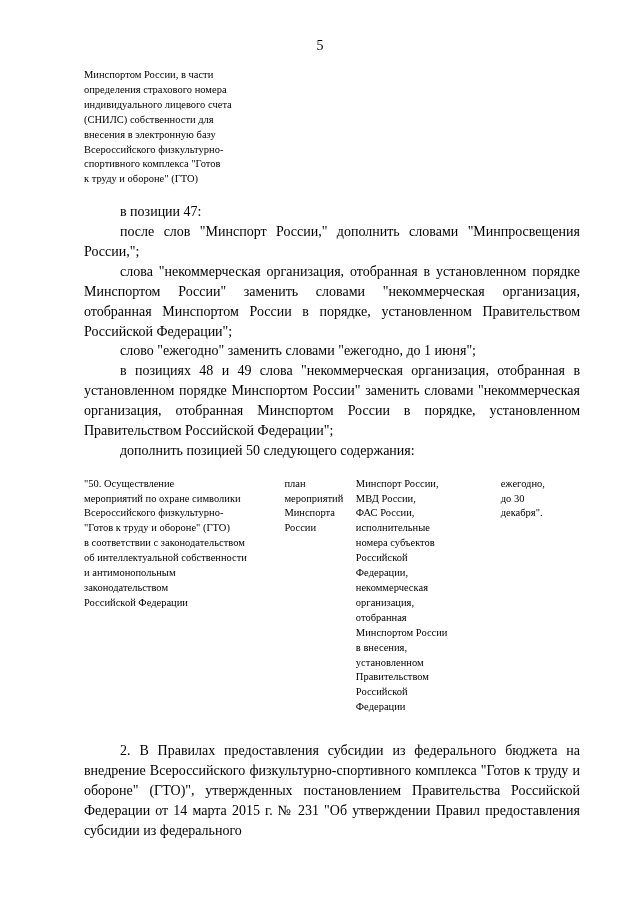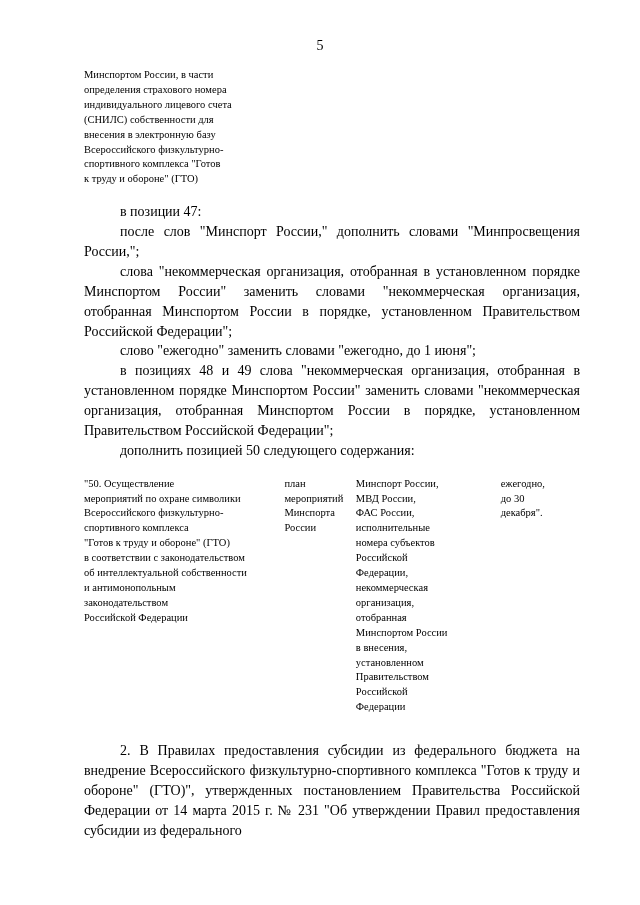--- a/index.html
+++ b/index.html
@@ -99,21 +99,20 @@
       <p class="body-par">в позициях 48 и 49 слова "некоммерческая организация, отобранная в установленном порядке Минспортом России" заменить словами "некоммерческая организация, отобранная Минспортом России в порядке, установленном Правительством Российской Федерации";</p>
       <p class="body-par">дополнить позицией 50 следующего содержания:</p>
     </div>
 
     <div class="table-block">
 
       <div class="col-1">
         <div class="line">"50. Осуществление</div>
         <div class="line">мероприятий по охране символики</div>
         <div class="line">Всероссийского физкультурно-</div>
-        <div class="line">спортивного комплекса</div>
         <div class="line">"Готов к труду и обороне" (ГТО)</div>
         <div class="line">в соответствии с законодательством</div>
         <div class="line">об интеллектуальной собственности</div>
         <div class="line">и антимонопольным</div>
         <div class="line">законодательством</div>
         <div class="line">Российской Федерации</div>
       </div>
 
       <div class="col-2">
         <div class="line">план</div>

